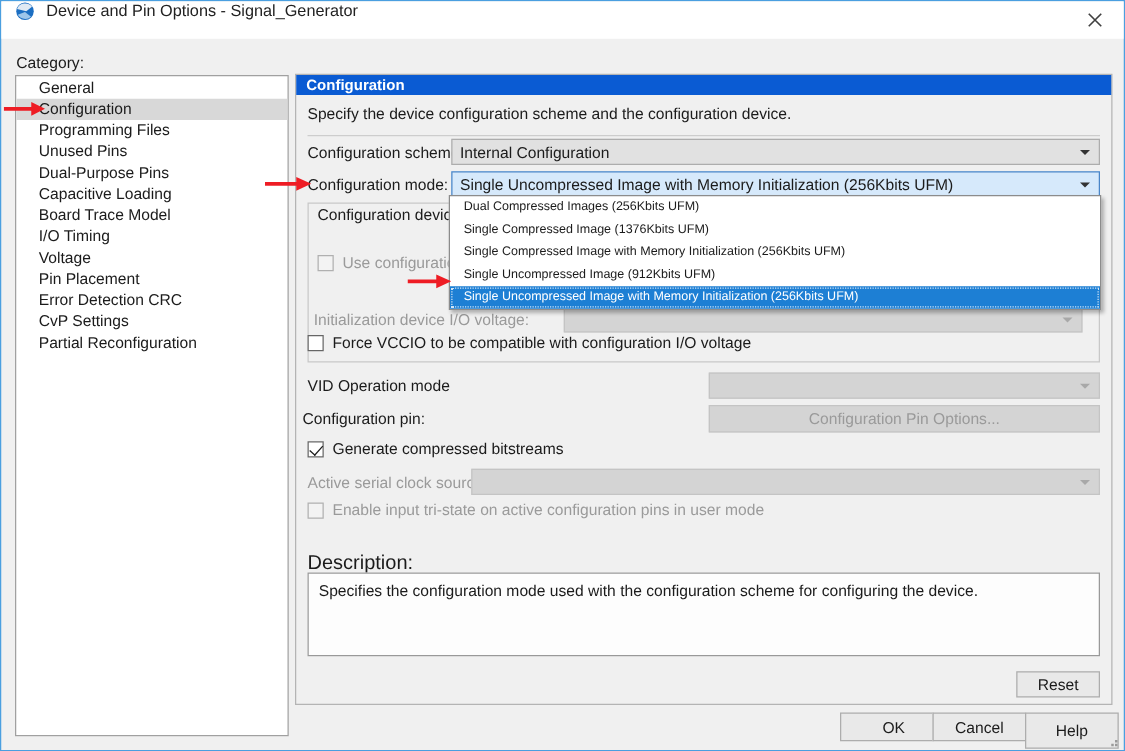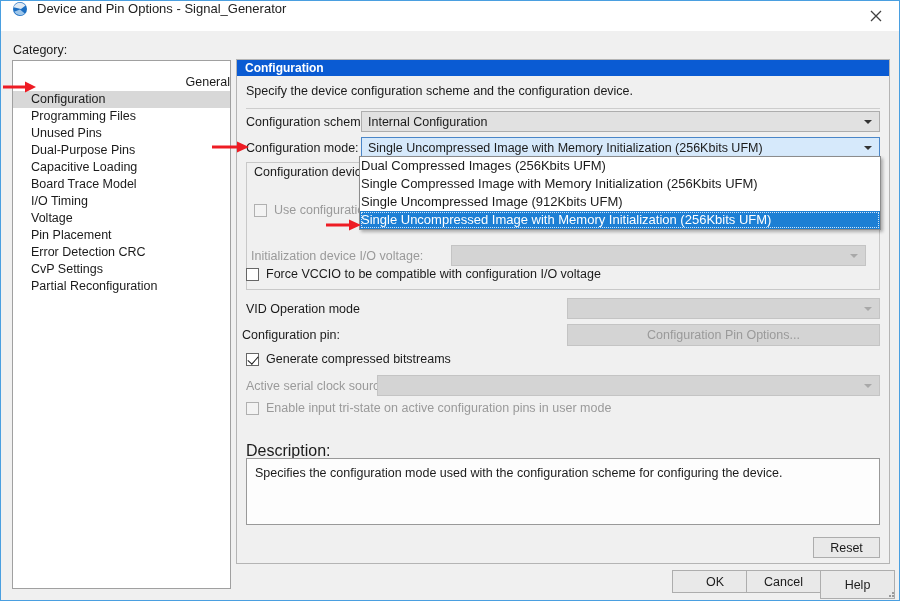--- a/index.html
+++ b/index.html
@@ -57,21 +57,21 @@
     overflow: hidden;
   }
   .cat-item {
     height: 17px; line-height: 17px;
     padding-left: 18px;
     font-size: 12.5px;
     color: #1b1b1b;
     white-space: nowrap;
     cursor: default;
   }
-  .cat-item.first { margin-top: 13px; text-align: right; }
+  .cat-item.first { margin-top: 1px; }
   .cat-item.selected { background: #d8d8d8; }
 
   
   #right-panel {
     position: absolute; left: 235px; top: 58px;
     width: 654px; height: 505px;
     background: #f0f0f0;
     border: 1px solid #b4b4b4;
   }
   #panel-header {
@@ -191,22 +191,22 @@
     position: absolute;
     left: 358px; top: 155px;
     width: 522px;
     background: #ffffff;
     border: 1px solid #8c8c8c;
     box-shadow: 2px 2px 3px rgba(0,0,0,0.28);
     z-index: 40;
   }
   .dd-item {
     height: 18px; line-height: 18px;
-    font-size: 13px;
-    padding-left: 1px;
+    font-size: 10px;
+    padding-left: 11px;
     white-space: nowrap;
     color: #1b1b1b;
     cursor: default;
   }
   .dd-item.highlighted {
     background: #1d7fd4;
     color: #ffffff;
     outline: 1px dotted #cfe4f7;
     outline-offset: -2px;
   }
@@ -321,20 +321,21 @@
     <div id="desc-label">Description:</div>
     <div id="desc-box">
       <div id="desc-text">Specifies the configuration mode used with the configuration scheme for configuring the device.</div>
     </div>
 
     <div class="btn" style="left:576px; top:477px; width:67px; height:21px;">Reset</div>
   </div>
 
   <div id="dropdown">
     <div class="dd-item">Dual Compressed Images (256Kbits UFM)</div>
+    <div class="dd-item">Single Compressed Image (1376Kbits UFM)</div>
     <div class="dd-item">Single Compressed Image with Memory Initialization (256Kbits UFM)</div>
     <div class="dd-item">Single Uncompressed Image (912Kbits UFM)</div>
     <div class="dd-item highlighted">Single Uncompressed Image with Memory Initialization (256Kbits UFM)</div>
   </div>
 
   <div class="annot-arrow" style="left:2px; top:79px;">
     <svg width="36" height="14" viewBox="0 0 36 14">
       <path d="M0 7 L24 7" stroke="#ee1c24" stroke-width="3" fill="none"></path>
       <path d="M22 1.5 L33 7 L22 12.5 Z" fill="#ee1c24"></path>
     </svg>

